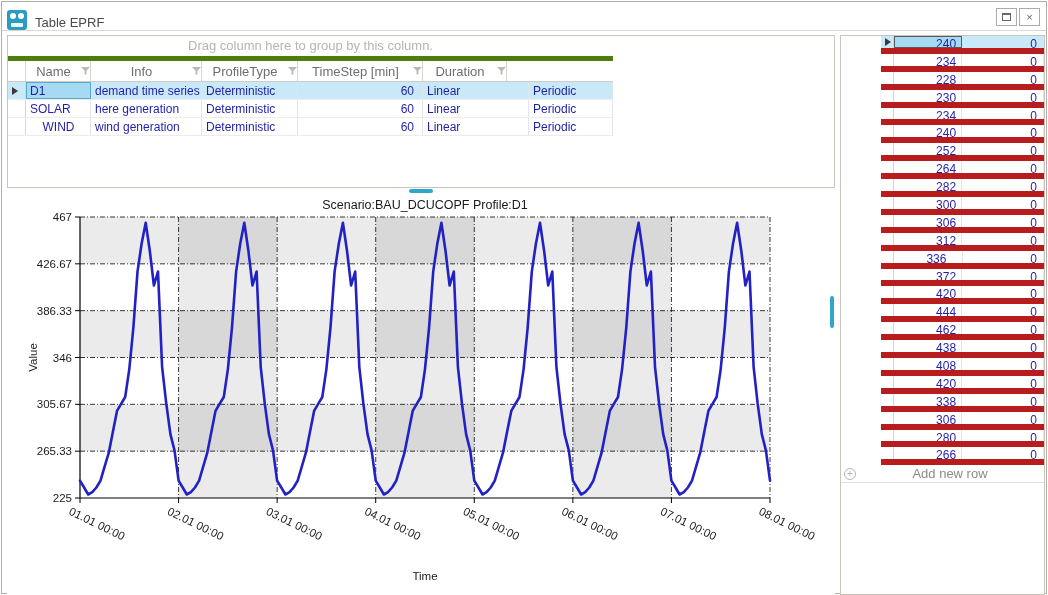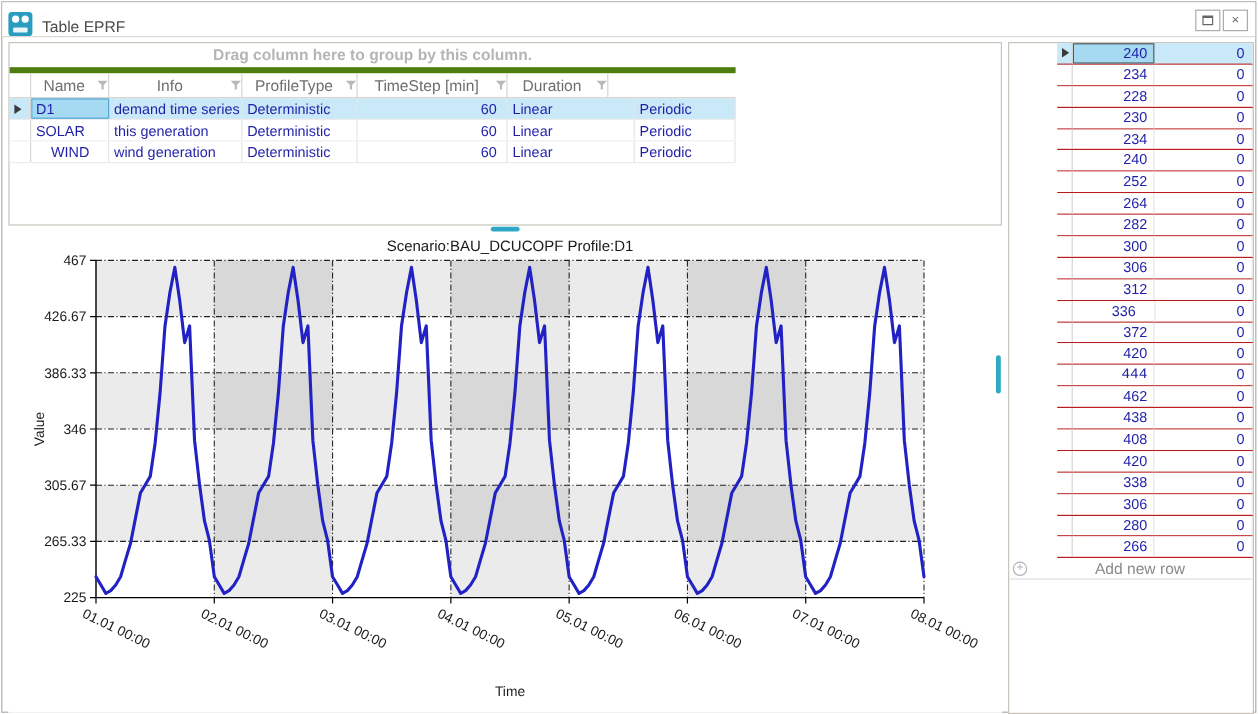--- a/index.html
+++ b/index.html
@@ -18,21 +18,21 @@
   .app-icon .d1 { left:3px; } .app-icon .d2 { left:11px; }
   .app-icon .bar { position:absolute; left:4px; bottom:3px; width:12px; height:4px; background:#eaf6fa; border-radius:1px; }
   .title-text { font-size:13px; color:#4a4a4a; }
   .winbtns { position:absolute; right:6px; top:6px; display:flex; gap:2px; }
   .winbtn { width:21px; height:18px; border:1px solid #ababab; background:#fff;
     display:flex; align-items:center; justify-content:center; cursor:pointer;
     font-size:11px; color:#666; line-height:1; font-family:"Liberation Sans",sans-serif; }
   .max-glyph { width:9px; height:8px; border:1px solid #666; border-top-width:2px; display:block; }
 
   
-  .groupby { font-size:13px; color:#b5b5b5; white-space:nowrap; overflow:hidden;font-weight:bold; }
+  .groupby { font-size:13px; color:#b5b5b5; white-space:nowrap; overflow:hidden; }
   .ghead { display:flex; border-top:5px solid #4d7c0f; border-bottom:1px solid #cfcbc5; background:#fff; }
   .hcell { position:relative; display:flex; align-items:center; border-right:1px solid #d9d5cf;
     color:#6e6e6e; font-size:13px; height:100%; }
   .hcell .hlabel { flex:1; text-align:center; padding:0 2px; white-space:nowrap; overflow:hidden; }
   .hsel { border-right:1px solid #d9d5cf; }
   .cell { border-right:1px solid #e2e6ea; font-size:12px; color:#1f1fa8;
     padding:2px 3px 0 4px; white-space:nowrap; overflow:hidden; }
   .cell.num { text-align:right; padding-right:8px; }
   .selcol { border-right:1px solid #d9d5cf; position:relative; }
   .arrow { position:absolute; left:4px; top:50%; margin-top:-4px; width:0; height:0;
@@ -57,21 +57,21 @@
 
   
   .chart-panel { position:absolute; left:5px; top:192px; width:828px; height:400px; background:#fff; }
   #chart-svg text { font-family:"Liberation Sans", sans-serif; fill:#1a1a1a; }
 
   
   .right-panel { position:absolute; left:838px; top:33px; width:205px; height:560px;
     border:1px solid #c9c4bc; background:#fff; }
   .vgroupby { height:22px; line-height:22px; padding-left:6px; }
   .right-panel .ghead { height:22px; }
-  .vrow { display:flex; height:17.9px; border-bottom:1px solid #b91c1c; background:#fff;margin-left:40px; }
+  .vrow { display:flex; height:17.9px; border-bottom:6px solid #b91c1c; background:#fff;margin-left:40px; }
   .vrow .cell { padding-top:1px; }
   .vrow.selected { background:#c9e9f8; }
   .vrow .focuscell { background:#a6daf3; outline:1px solid #5a5a5a; outline-offset:-1px; }
   .add-row { display:flex; align-items:center; height:18px; border-bottom:1px solid #e0e0e0; cursor:pointer; }
   .plus-icon { flex:0 0 auto; width:12px; height:12px; margin-left:3px; border:1px solid #b5b5b5;
     border-radius:50%; color:#b5b5b5; font-size:10px; line-height:10px; text-align:center; }
   .add-label { flex:1; text-align:center; color:#8a8a8a; font-size:13px; }
 </style>
 </head>
 <body>
@@ -139,21 +139,21 @@
             <div class="cell focuscell" style="width: 65px;">D1</div>
             <div class="cell" style="width: 111px;">demand time series</div>
             <div class="cell" style="width: 96px;">Deterministic</div>
             <div class="cell num" style="width: 125px;">60</div>
             <div class="cell" style="width: 106px;">Linear</div>
             <div class="cell" style="width: 84px;">Periodic</div>
           </div>
           <div class="prow">
             <div class="selcol" style="width: 18px;"></div>
             <div class="cell" style="width: 65px;">SOLAR</div>
-            <div class="cell" style="width: 111px;">this generation</div>
+            <div class="cell" style="width: 111px;">here generation</div>
             <div class="cell" style="width: 96px;">Deterministic</div>
             <div class="cell num" style="width: 125px;">60</div>
             <div class="cell" style="width: 106px;">Linear</div>
             <div class="cell" style="width: 84px;">Periodic</div>
           </div>
           <div class="prow">
             <div class="selcol" style="width: 18px;"></div>
             <div class="cell" style="width: 65px; text-align: center;">WIND</div>
             <div class="cell" style="width: 111px;">wind generation</div>
             <div class="cell" style="width: 96px;">Deterministic</div>
@@ -307,21 +307,21 @@
           <div class="cell num" style="width: 84px; padding-right: 5px;">372</div>
           <div class="cell num" style="width: 102px; padding-right: 6px;">0</div>
         </div>
         <div class="vrow">
           <div class="selcol" style="width: 17px;"></div>
           <div class="cell num" style="width: 84px; padding-right: 5px;">420</div>
           <div class="cell num" style="width: 102px; padding-right: 6px;">0</div>
         </div>
         <div class="vrow">
           <div class="selcol" style="width: 17px;"></div>
-          <div class="cell num" style="width: 84px; padding-right: 5px; font-family: Liberation Mono, monospace;">444</div>
+          <div class="cell num" style="width: 84px; padding-right: 5px;">444</div>
           <div class="cell num" style="width: 102px; padding-right: 6px;">0</div>
         </div>
         <div class="vrow">
           <div class="selcol" style="width: 17px;"></div>
           <div class="cell num" style="width: 84px; padding-right: 5px;">462</div>
           <div class="cell num" style="width: 102px; padding-right: 6px;">0</div>
         </div>
         <div class="vrow">
           <div class="selcol" style="width: 17px;"></div>
           <div class="cell num" style="width: 84px; padding-right: 5px;">438</div>

